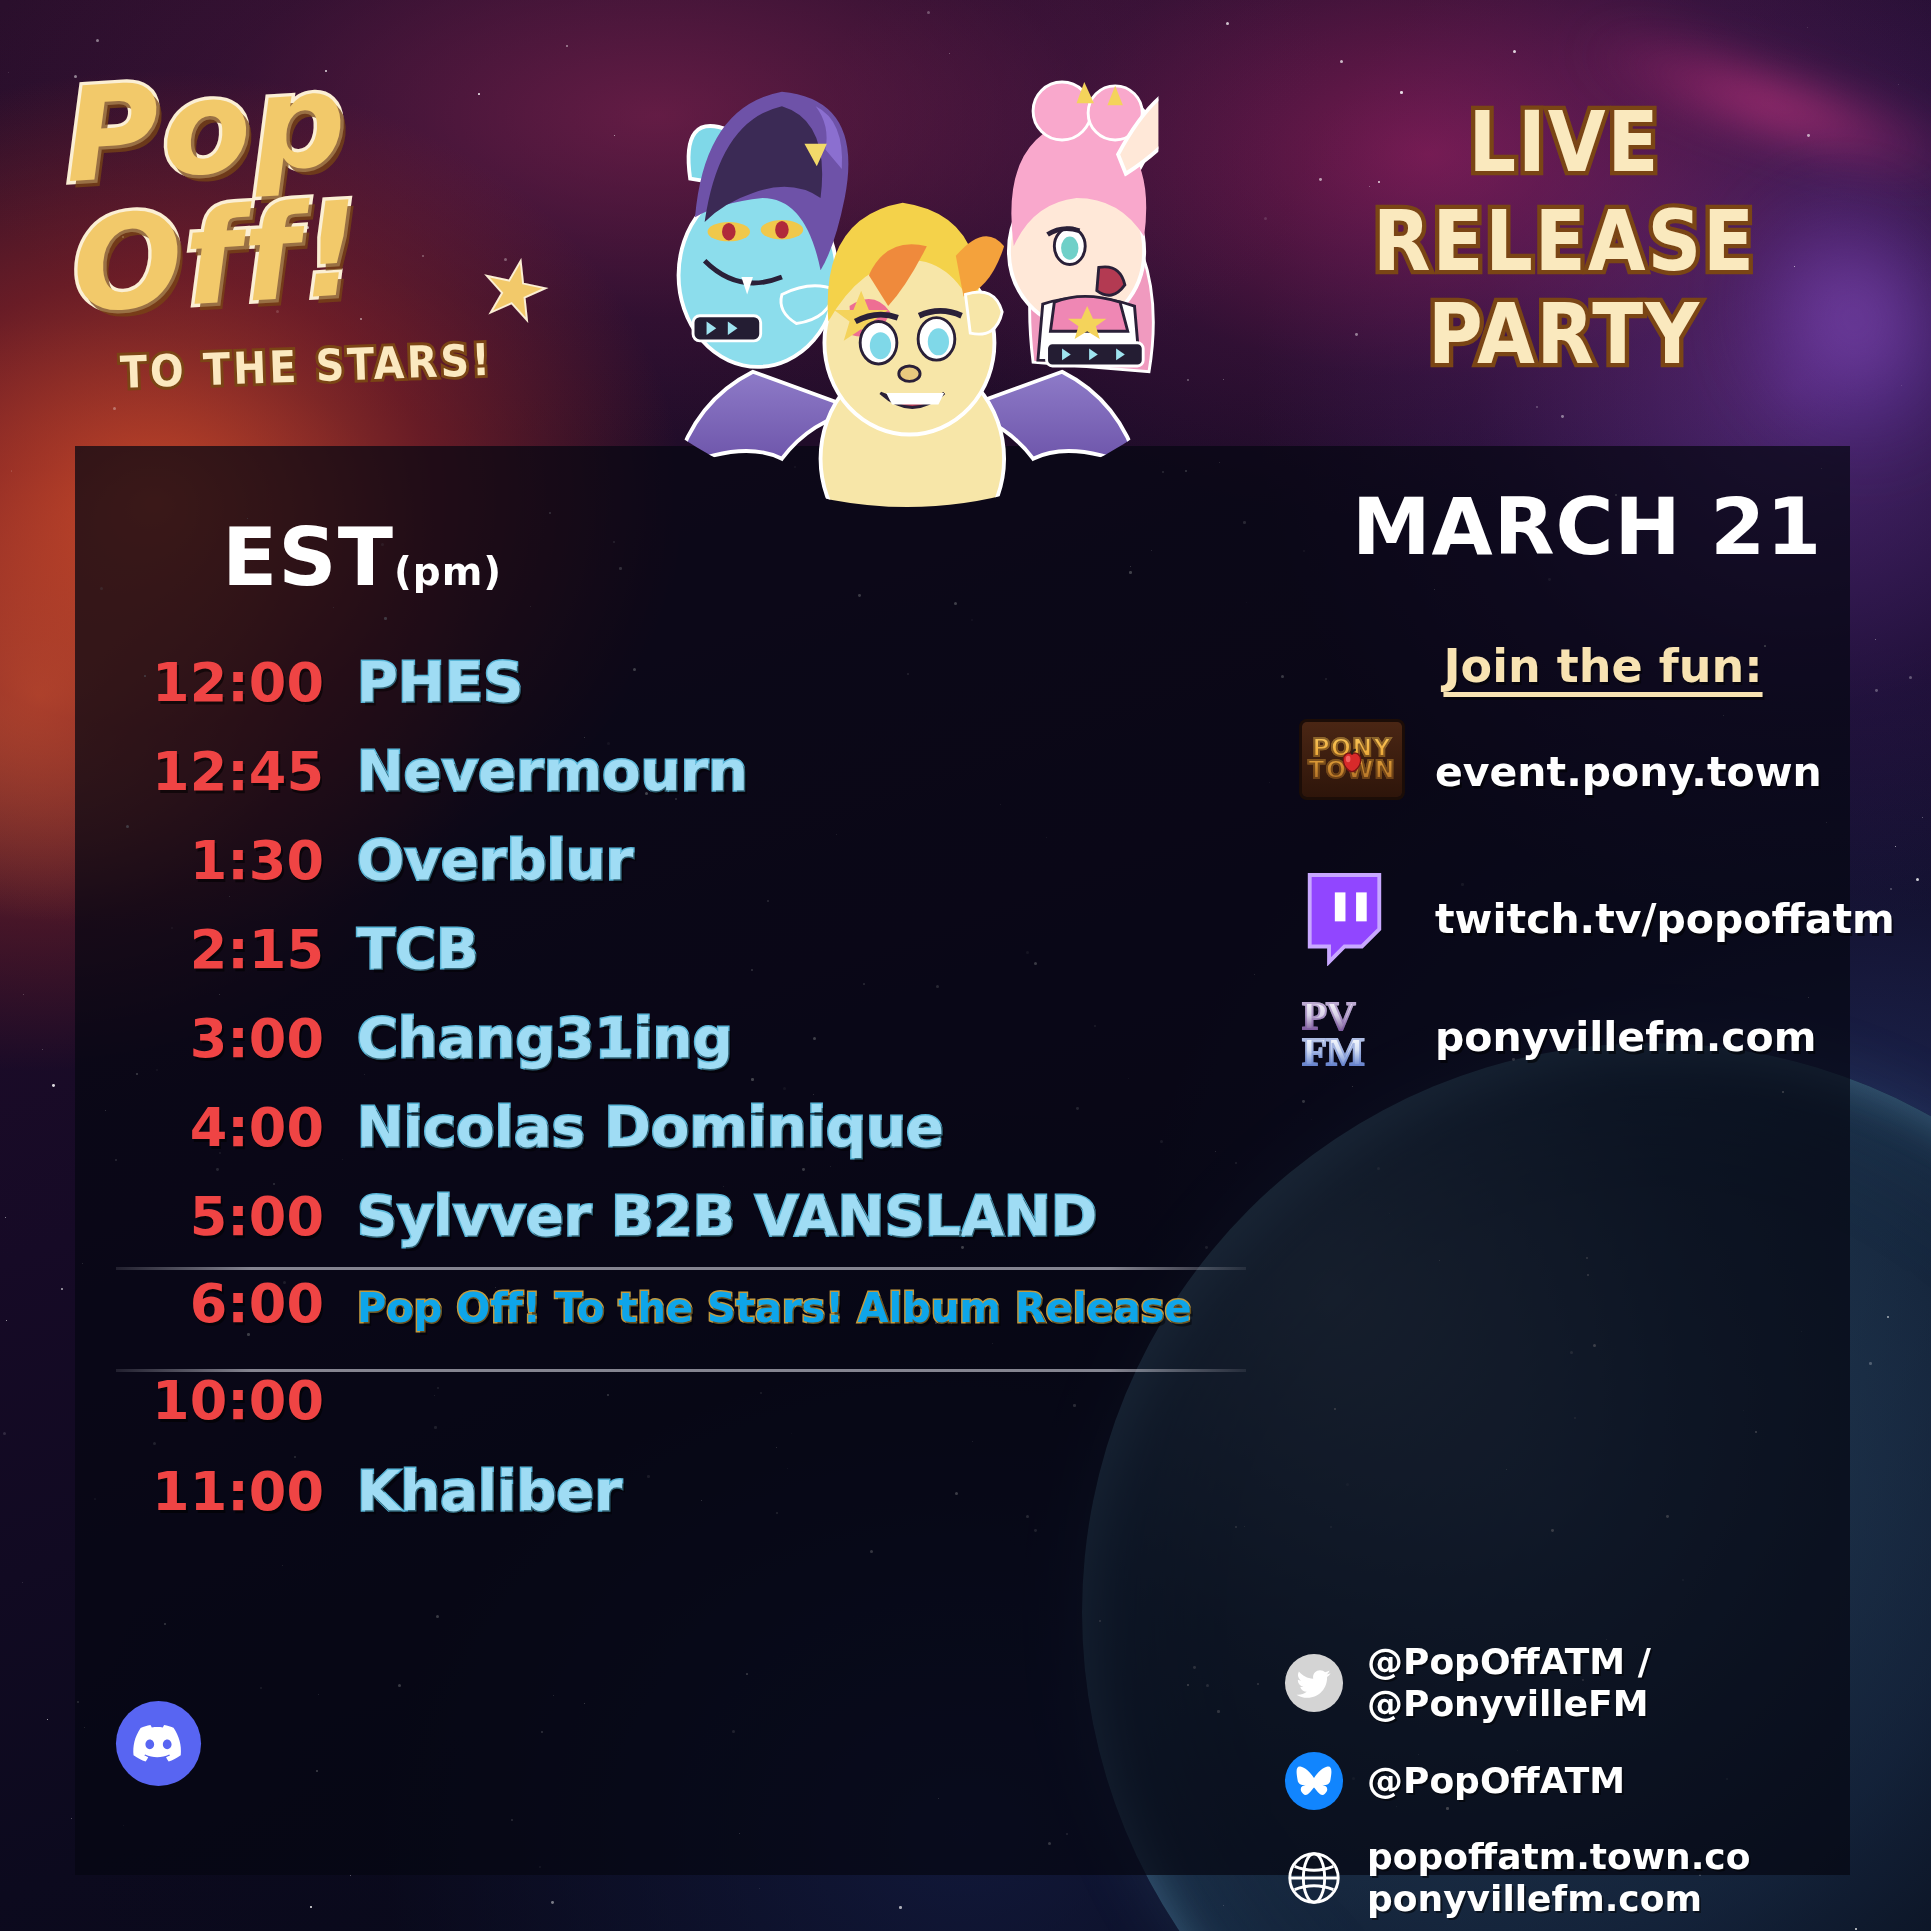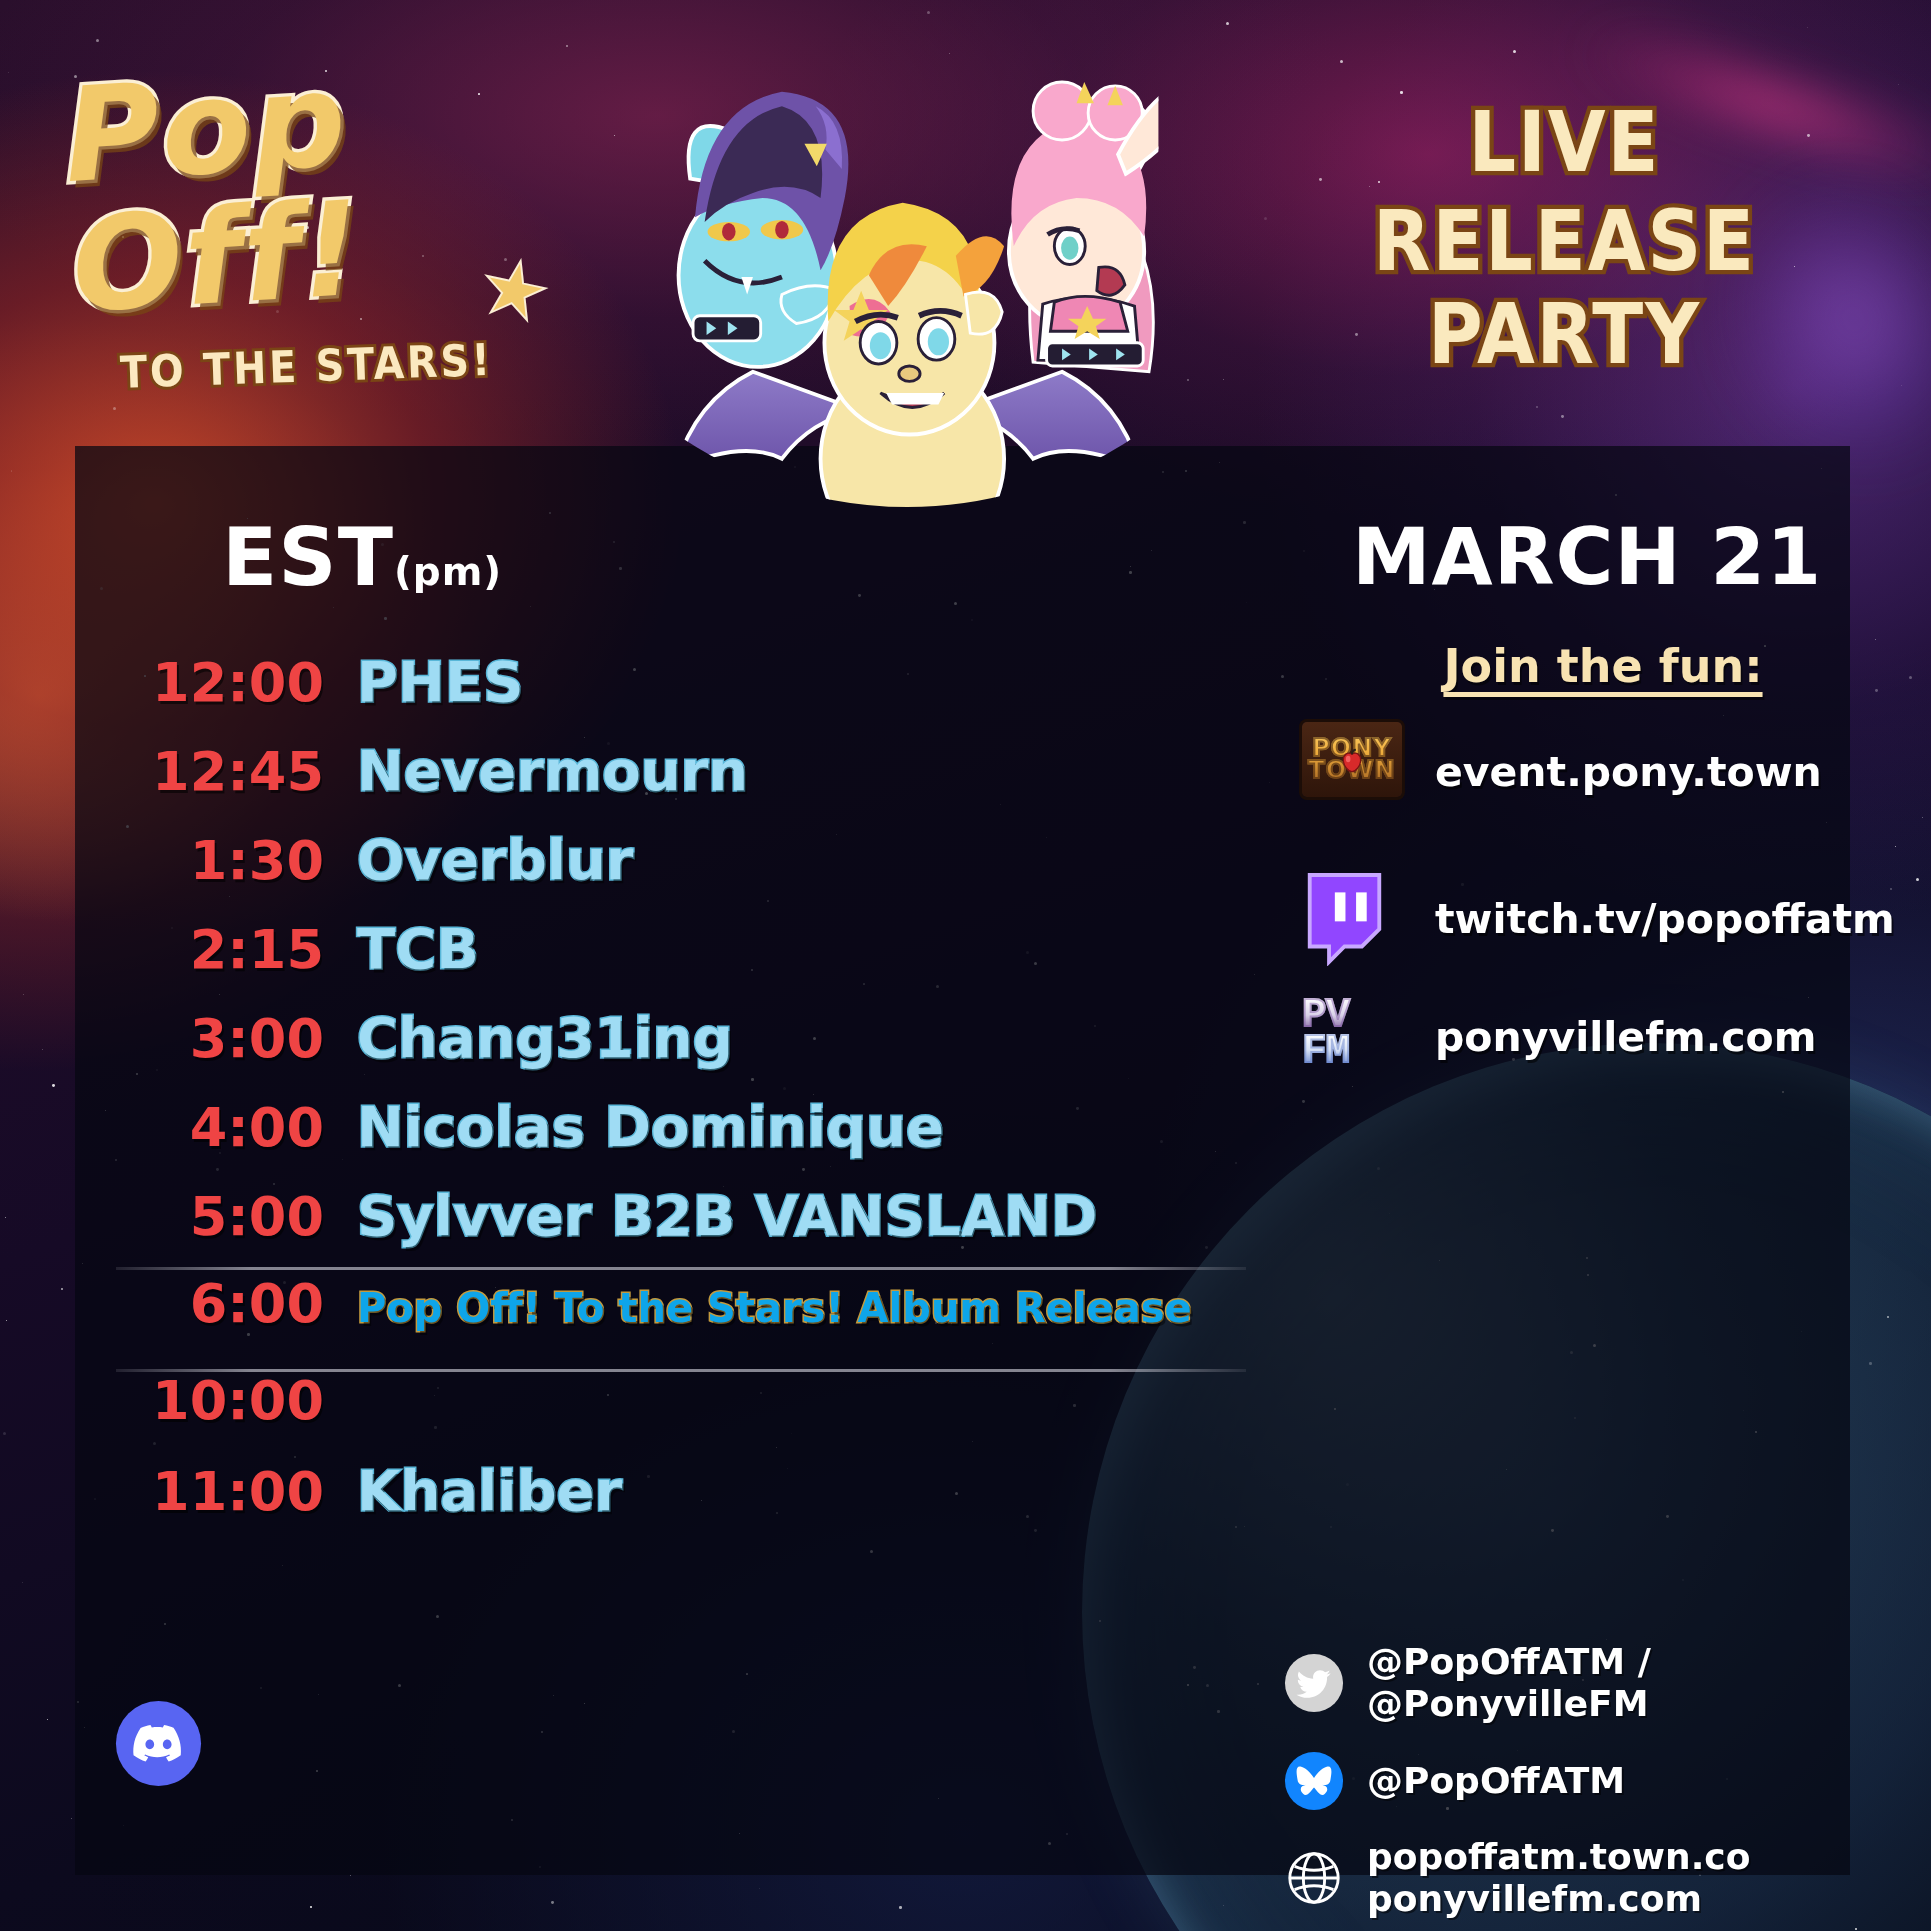--- a/index.html
+++ b/index.html
@@ -100,21 +100,21 @@
   
   .est{
     position:absolute; left:222px; top:510px;
     font-family:"DejaVu Sans", sans-serif; font-weight:bold;
     color:#fff; font-size:81px; letter-spacing:1px;
   }
   .est .pm{ font-size:39px; vertical-align:baseline; }
 
   
   .date{
-    position:absolute; left:1352px; top:511px;
+    position:absolute; left:1352px; top:481px;
     font-family:"DejaVu Sans", sans-serif; font-weight:bold;
     color:#fff; font-size:79px; letter-spacing:1px;
   }
 
   
   .sched{ position:absolute; left:116px; top:649px; width:1130px; }
   .row{ display:flex; align-items:baseline; height:89px; }
   .row .t{
     width:241px; text-align:right; padding-right:33px;
     font-family:"DejaVu Sans", sans-serif; font-weight:bold;
@@ -170,21 +170,21 @@
   }
   .pt .apple{
     position:absolute; left:50%; top:50%; transform:translate(-50%,-46%);
     width:25px;height:25px; z-index:3;
   }
 
   
   .tw{ width:85px; height:97px; }
   
   .pv{ width:89px; height:93px; display:flex; flex-direction:column; justify-content:center; line-height:0.86;
-       font-family:Liberation Mono, monospace; font-weight:bold; font-size:41px; letter-spacing:-1px;}
+       font-family:Liberation Serif, serif; font-weight:bold; font-size:41px; letter-spacing:-1px;}
   .pv .a{ background:linear-gradient(180deg,#ffffff 0%,#d9d2e8 48%,#6E4A8C 100%);
           -webkit-background-clip:text; background-clip:text; color:transparent;
           -webkit-text-stroke:1.9px rgba(120,80,160,0.45); }
   .pv .b{ background:linear-gradient(180deg,#ffffff 0%,#d8e2f5 45%,#5A79C9 100%);
           -webkit-background-clip:text; background-clip:text; color:transparent;
           -webkit-text-stroke:1.9px rgba(90,120,200,0.45); }
 
   
   .social{ position:absolute; left:1284px; top:1641px; width:618px; }
   .s-row{ display:flex; align-items:center; gap:23px; margin-bottom:25px; }

